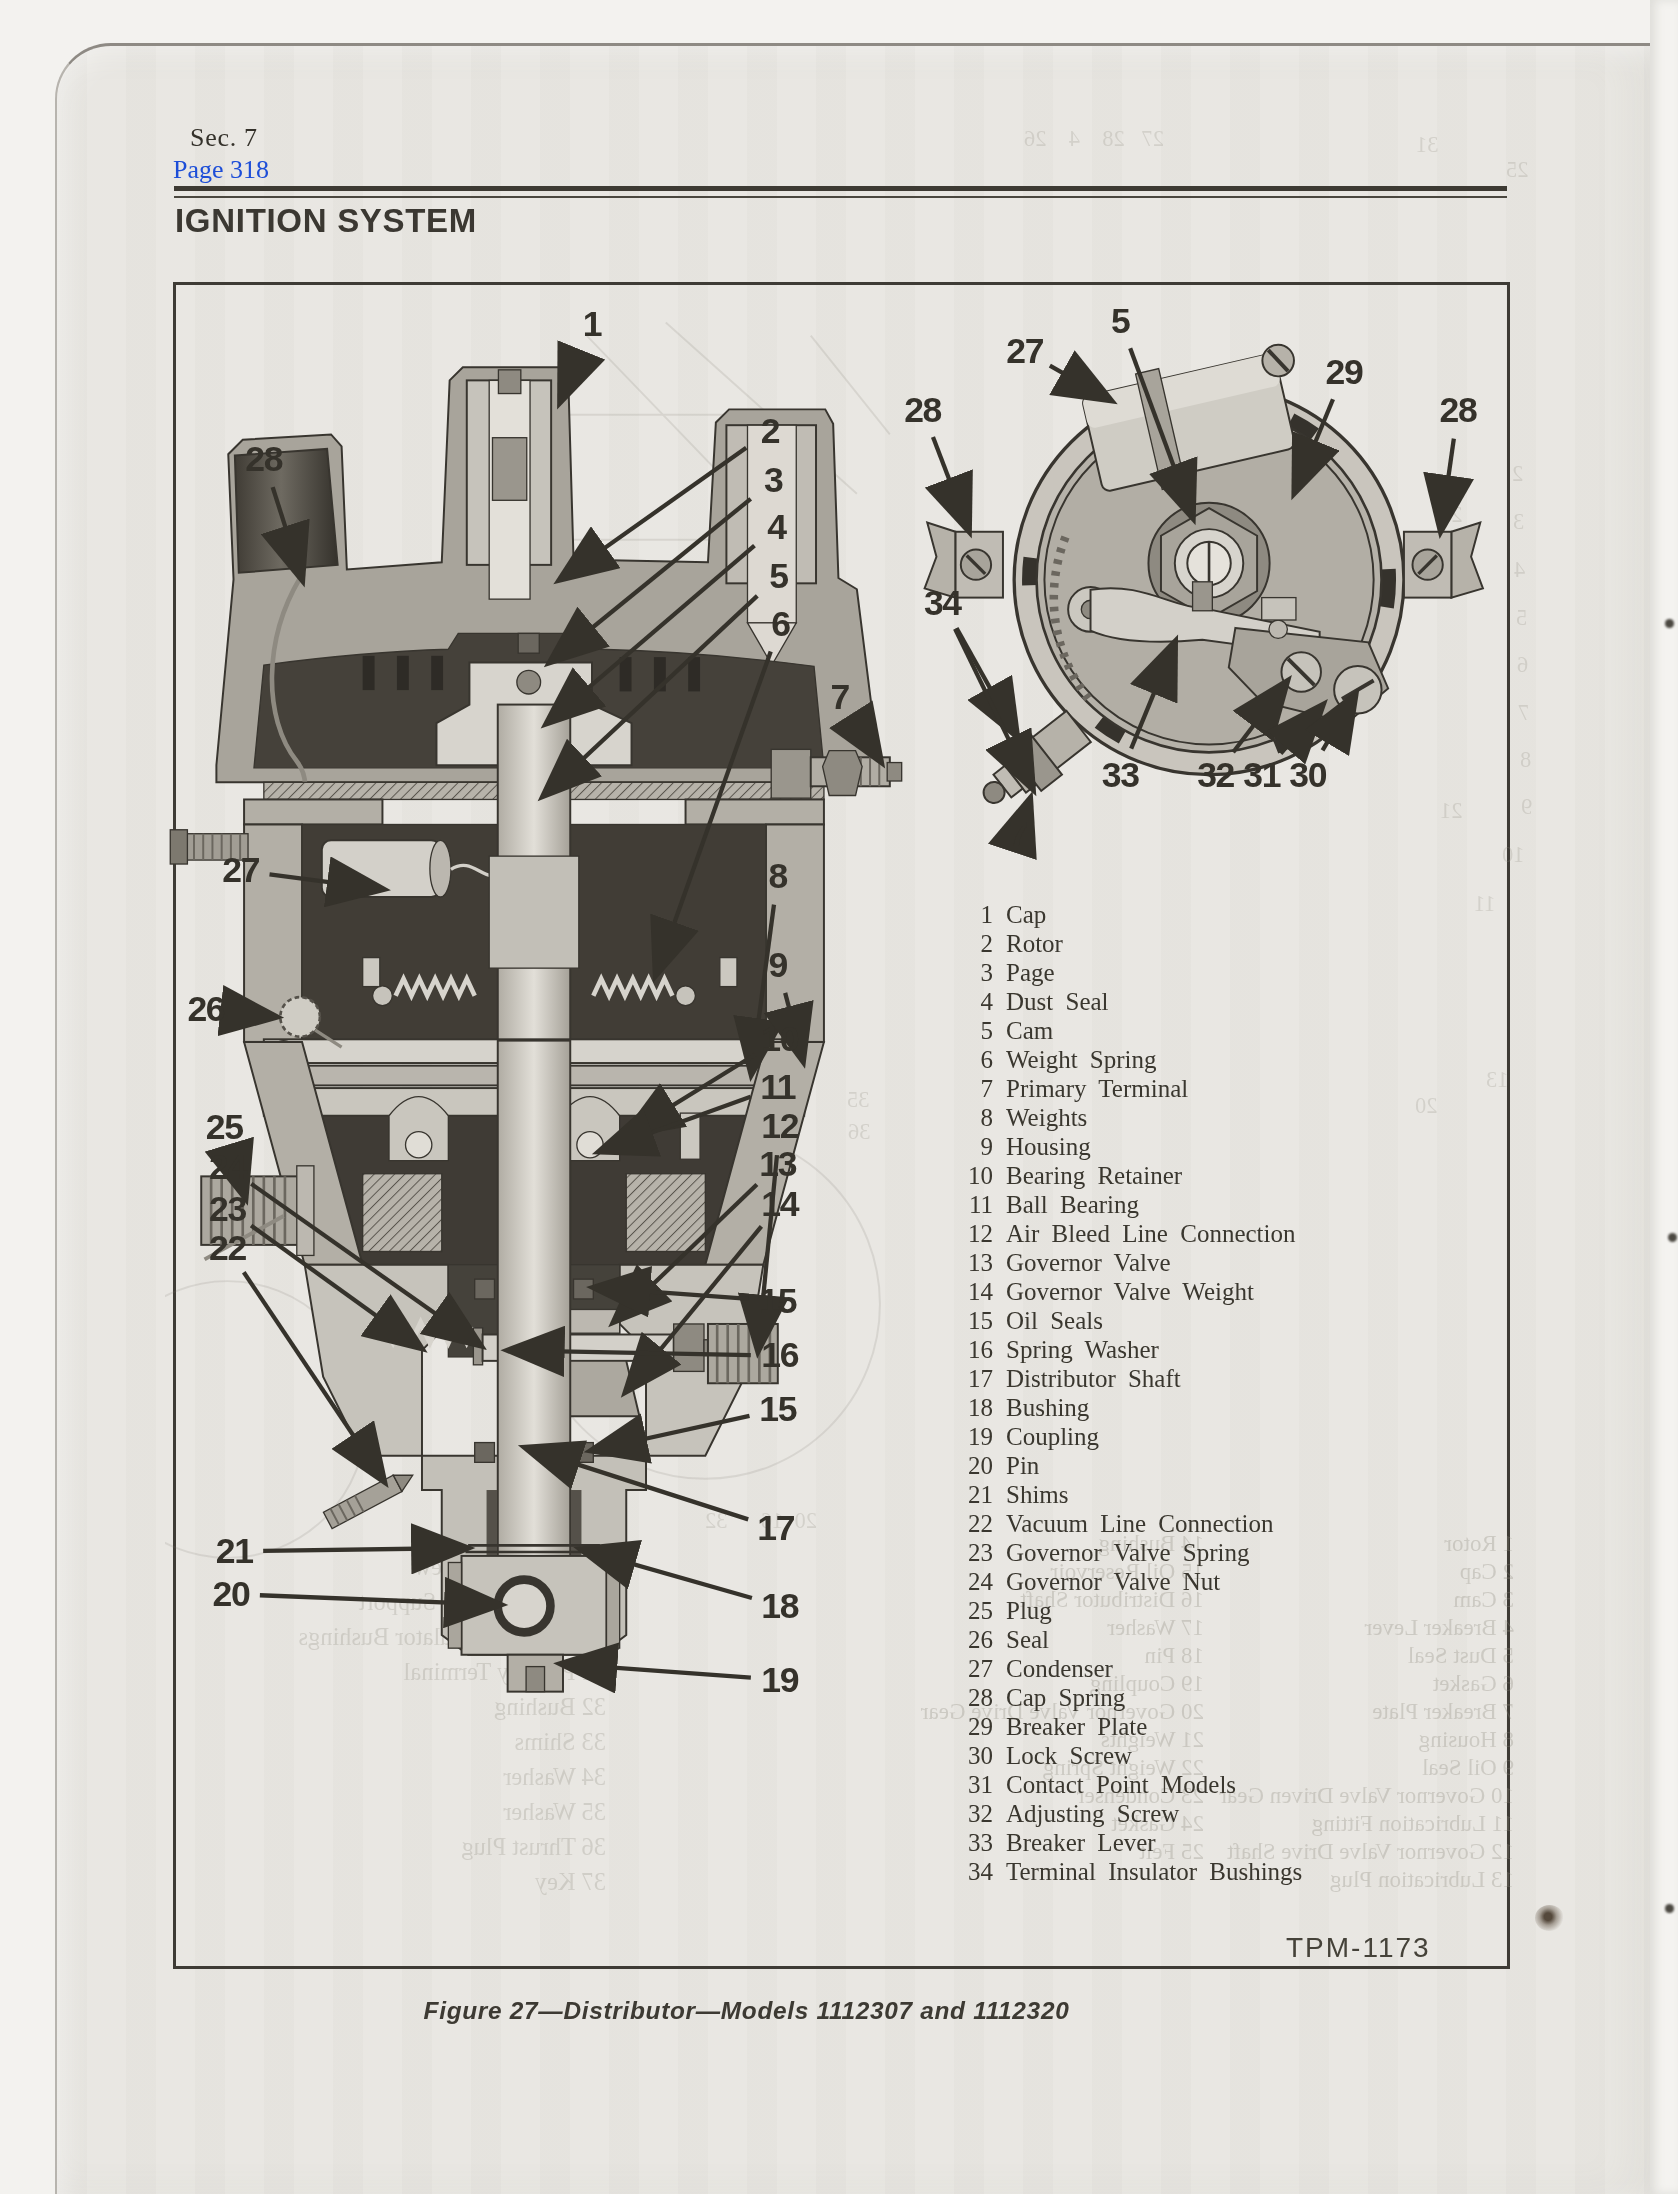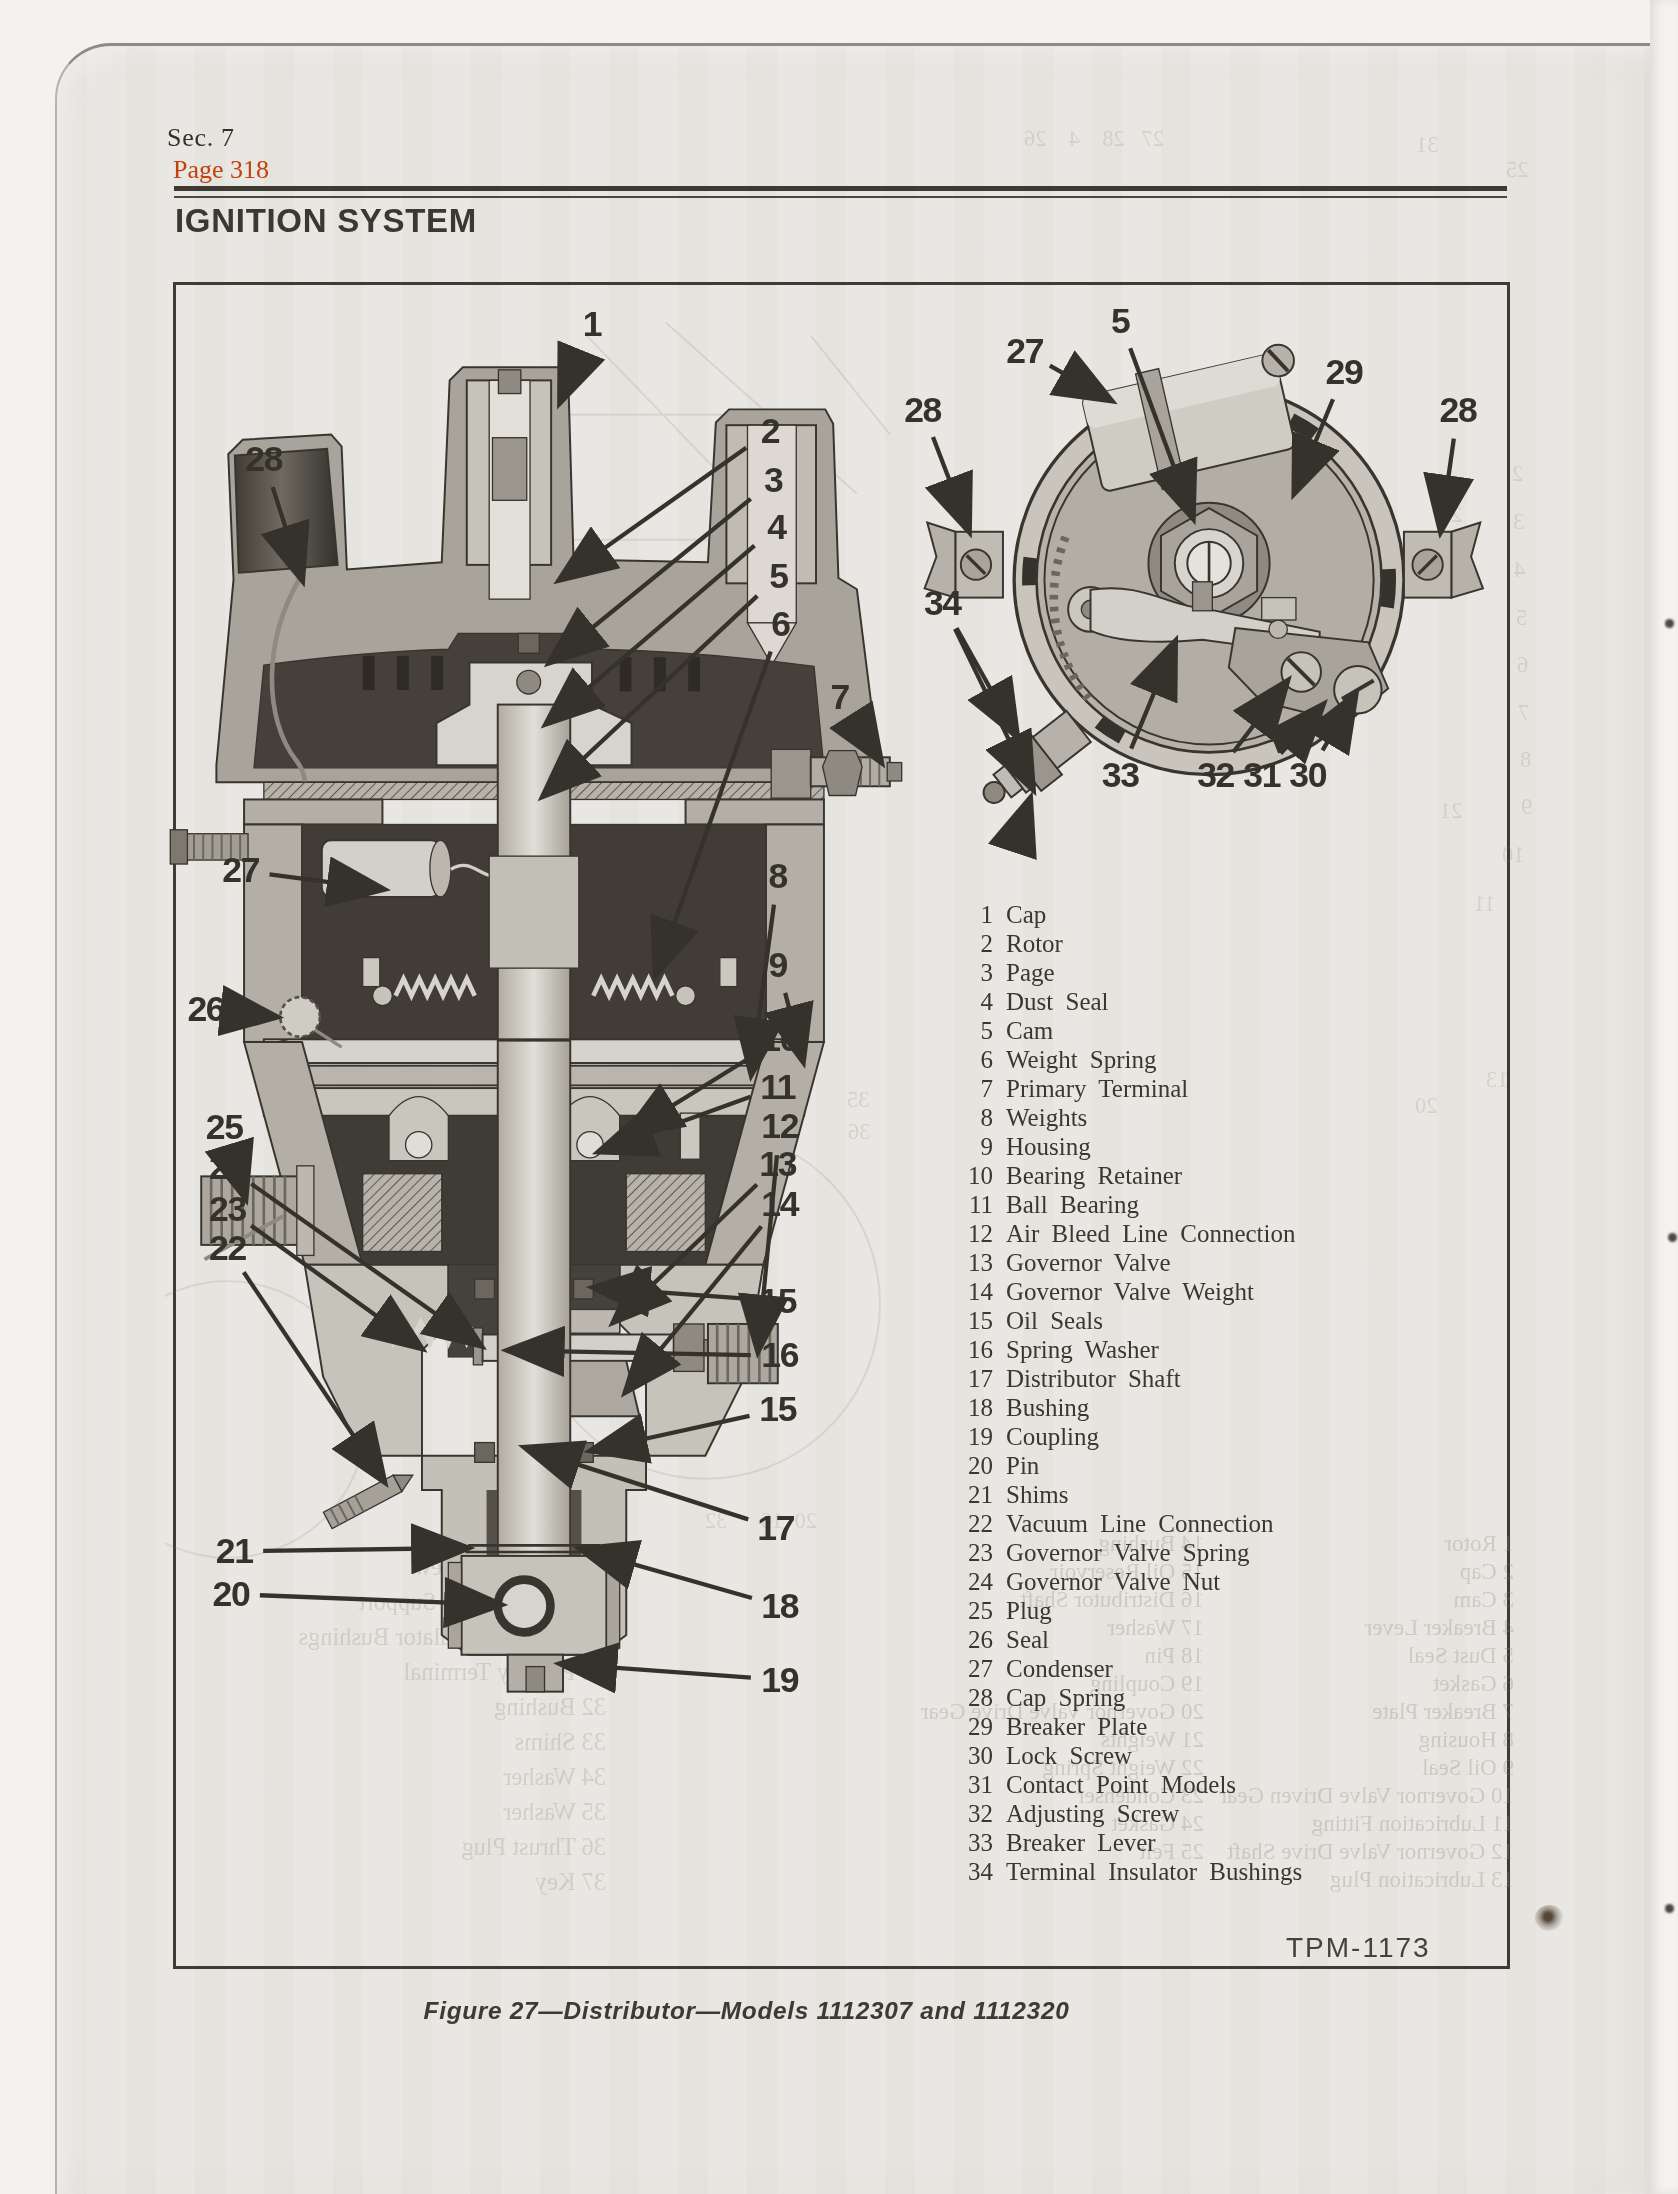--- a/index.html
+++ b/index.html
@@ -8,22 +8,22 @@
   .paper{position:absolute;left:55px;top:43px;width:1595px;height:2151px;
          background:#e9e7e2;border-radius:56px 0 0 0;
          border-top:3.3px solid #8e8a84;border-left:2px solid #b7b4ae;
          box-shadow:inset 9.2px 6.6px 26px rgba(255,255,255,.5), inset -20px 0 40px rgba(120,115,105,.08);}
   .paper::before{content:"";position:absolute;inset:0;border-radius:56px 0 0 0;
          background:repeating-linear-gradient(90deg,rgba(0,0,0,.016) 0 30px,rgba(255,255,255,.02) 30px 69px);}
   .rmargin{position:absolute;left:1650px;top:0;width:28px;height:2194px;background:#f4f3f0;
          box-shadow:inset 5.3px 0 9.2px rgba(130,125,115,.18);}
   .abs{position:absolute;}
   
-  .sec{left:167px;top:123px;font-size:26px;letter-spacing:0.7px;color:#34312a;}
-  .pagenum{left:173px;top:155px;font-size:26px;color:#c2410c;}
+  .sec{left:190px;top:123px;font-size:26px;letter-spacing:0.7px;color:#34312a;}
+  .pagenum{left:173px;top:155px;font-size:26px;color:#1d4ed8;}
   .manual-title{left:0;top:148px;width:1634px;text-align:center;
       font-family:"Liberation Sans",sans-serif;font-weight:bold;font-size:36px;
       letter-spacing:4.6px;color:#3b3832;}
   .rule1{left:174px;top:186px;width:1333px;height:4.6px;background:#3d3a33;}
   .rule2{left:174px;top:196px;width:1333px;height:2px;background:#4a473f;}
   .section-heading{left:175px;top:202px;font-family:"Liberation Sans",sans-serif;
       font-weight:bold;font-size:33px;letter-spacing:0.7px;color:#3b3832;}
   
   .figbox{left:173px;top:282px;width:1331px;height:1681px;border:3.3px solid #3e3b35;background:transparent;}
   .tpm{left:1286px;top:1897px;font-family:"Liberation Sans",sans-serif;font-size:28px;

